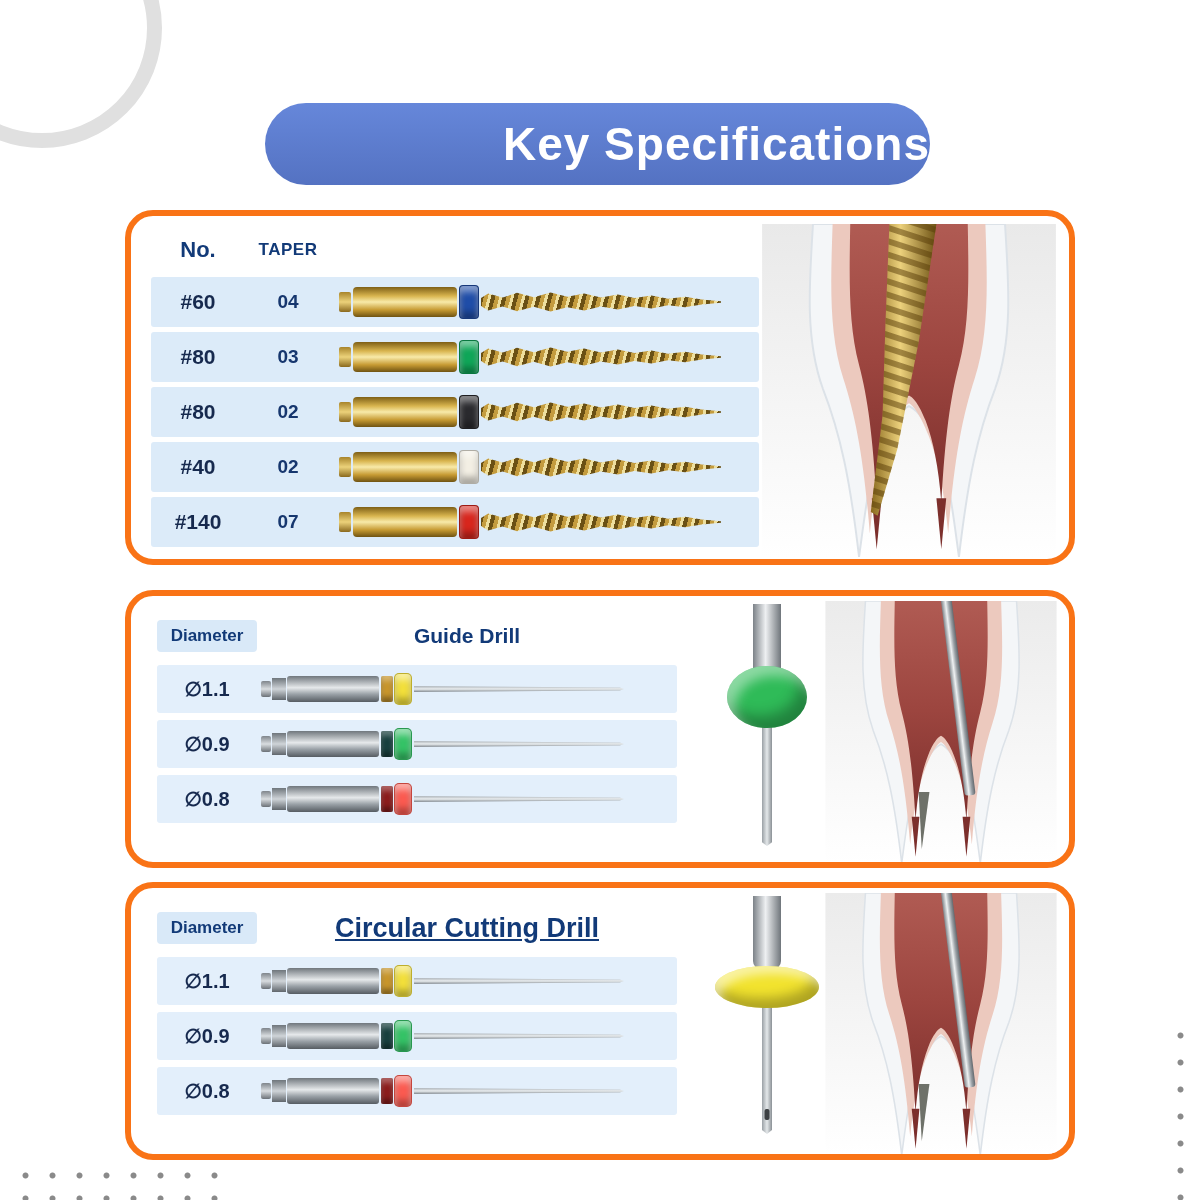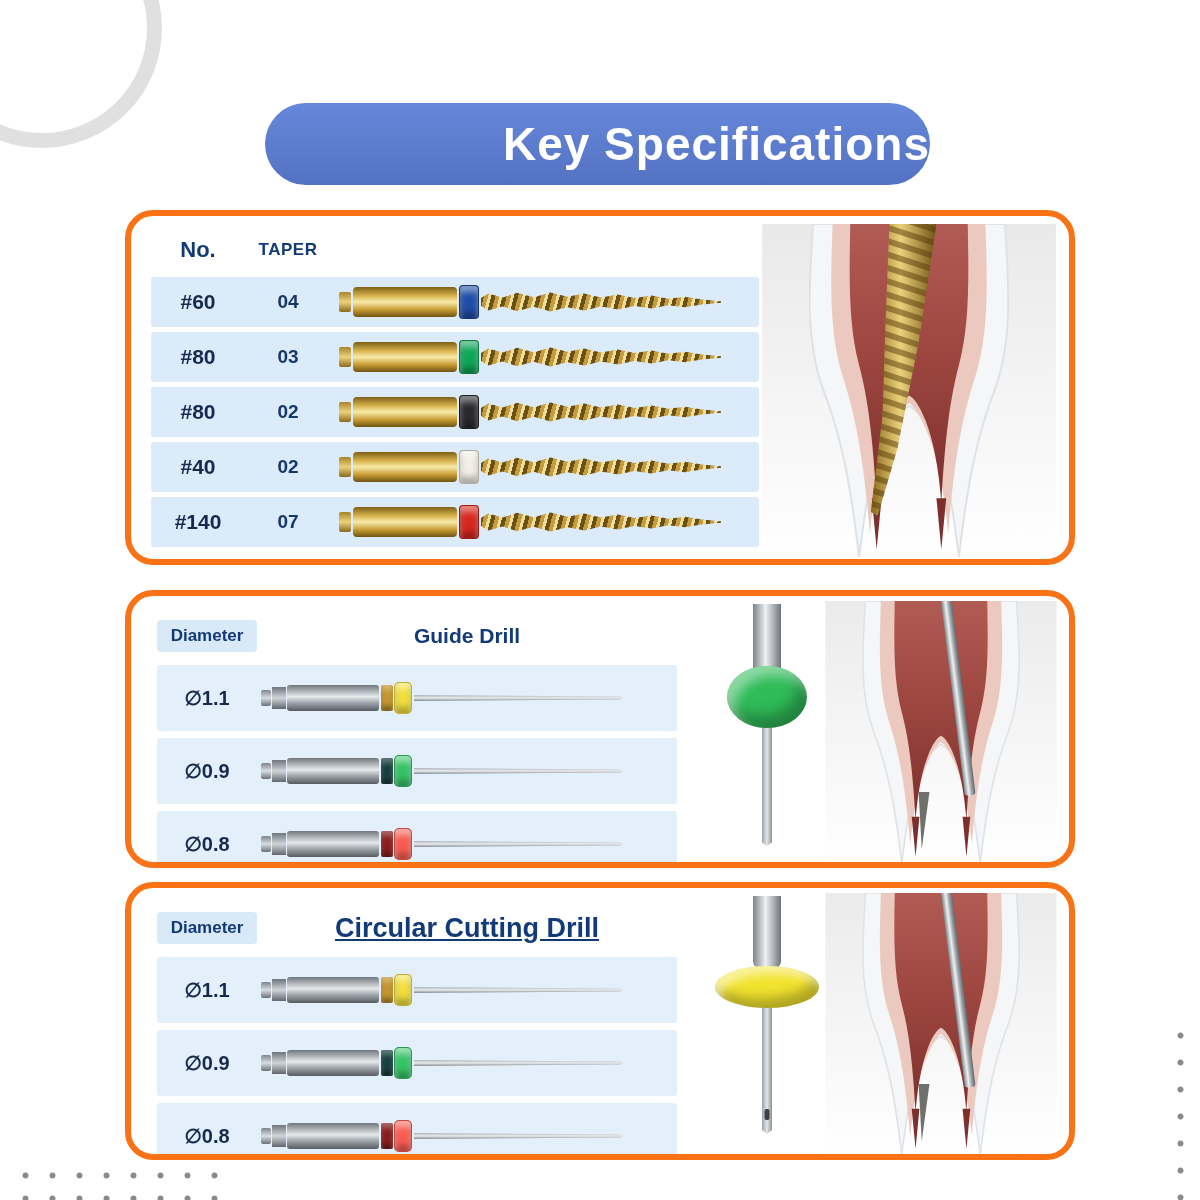--- a/index.html
+++ b/index.html
@@ -62,21 +62,21 @@
 
   
   .d-table { position:absolute; left:26px; top:18px; width:520px; }
   .d-head { display:flex; align-items:center; height:44px; }
   .c-diam { width:100px; display:flex; align-items:center; justify-content:center; }
   .c-dd   { flex:1; text-align:center; }
   .diam-chip { background:#d9e9f8; border-radius:4px; padding:6px 14px;
     font-size:17px; font-weight:700; }
   .d-head .c-dd { font-size:21px; font-weight:700; }
   #panel3 .d-head .c-dd { font-size:27px;text-decoration:underline; }
-  .d-row { display:flex; align-items:center; height:66px; margin-top:7px;
+  .d-row { display:flex; align-items:center; height:48px; margin-top:7px;
     background:#e3effb; border-radius:3px; }
   .d-row .c-diam { font-size:20px; font-weight:700; color:#16294e; }
 
   
   .sdrill { display:flex; align-items:center; padding-left:4px; }
   .s-nub { width:10px; height:16px; border-radius:2px;
     background:linear-gradient(180deg,#7f858b,#d9dde0,#6b7177); }
   .s-step { width:14px; height:22px; margin-left:1px;
     background:linear-gradient(180deg,#6f767c,#cfd4d8,#60666c); }
   .s-handle { width:92px; height:26px; margin-left:1px; border-radius:3px;

